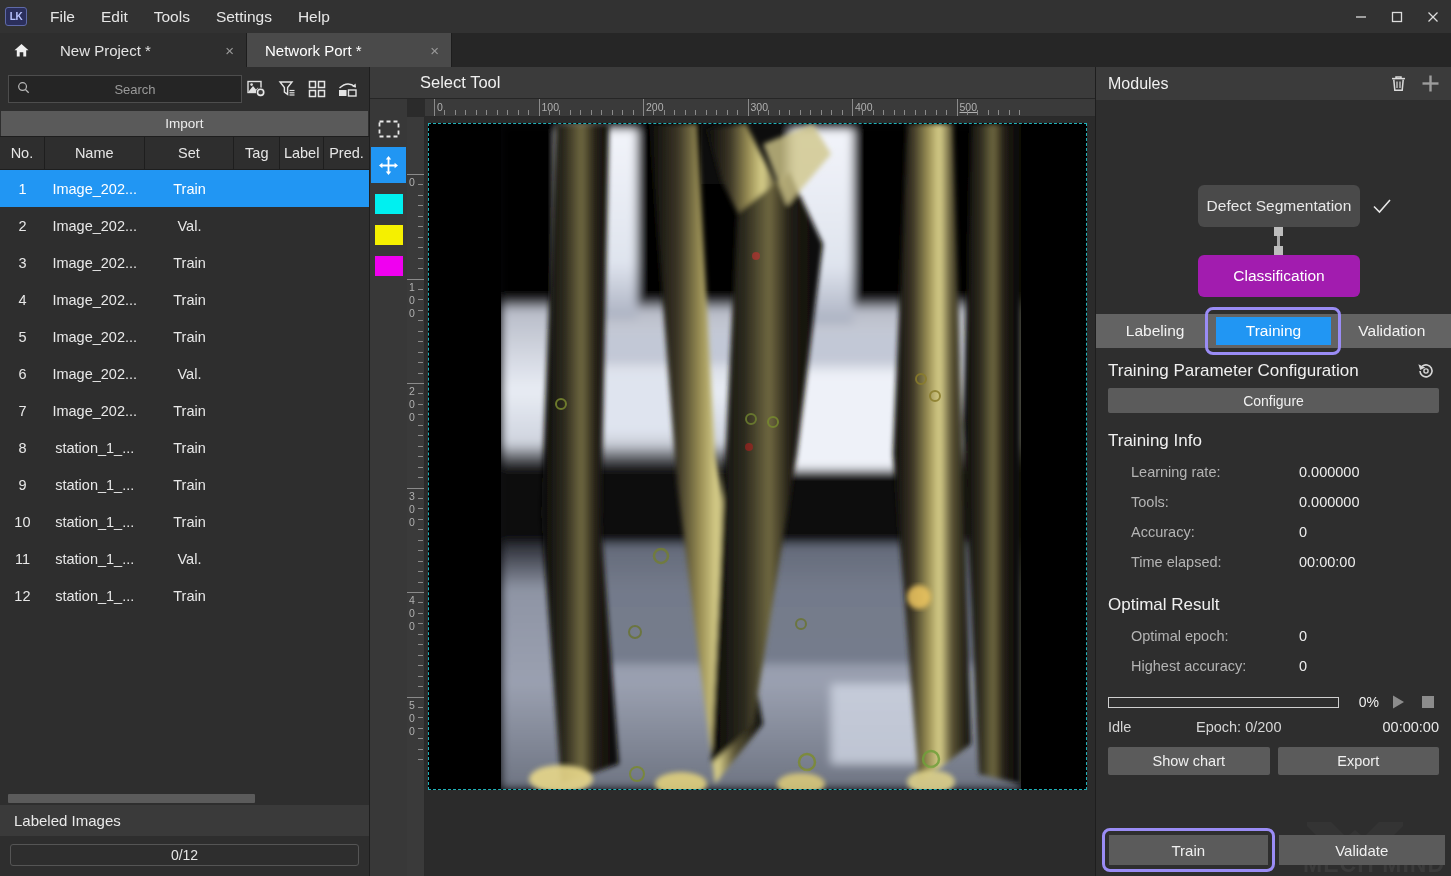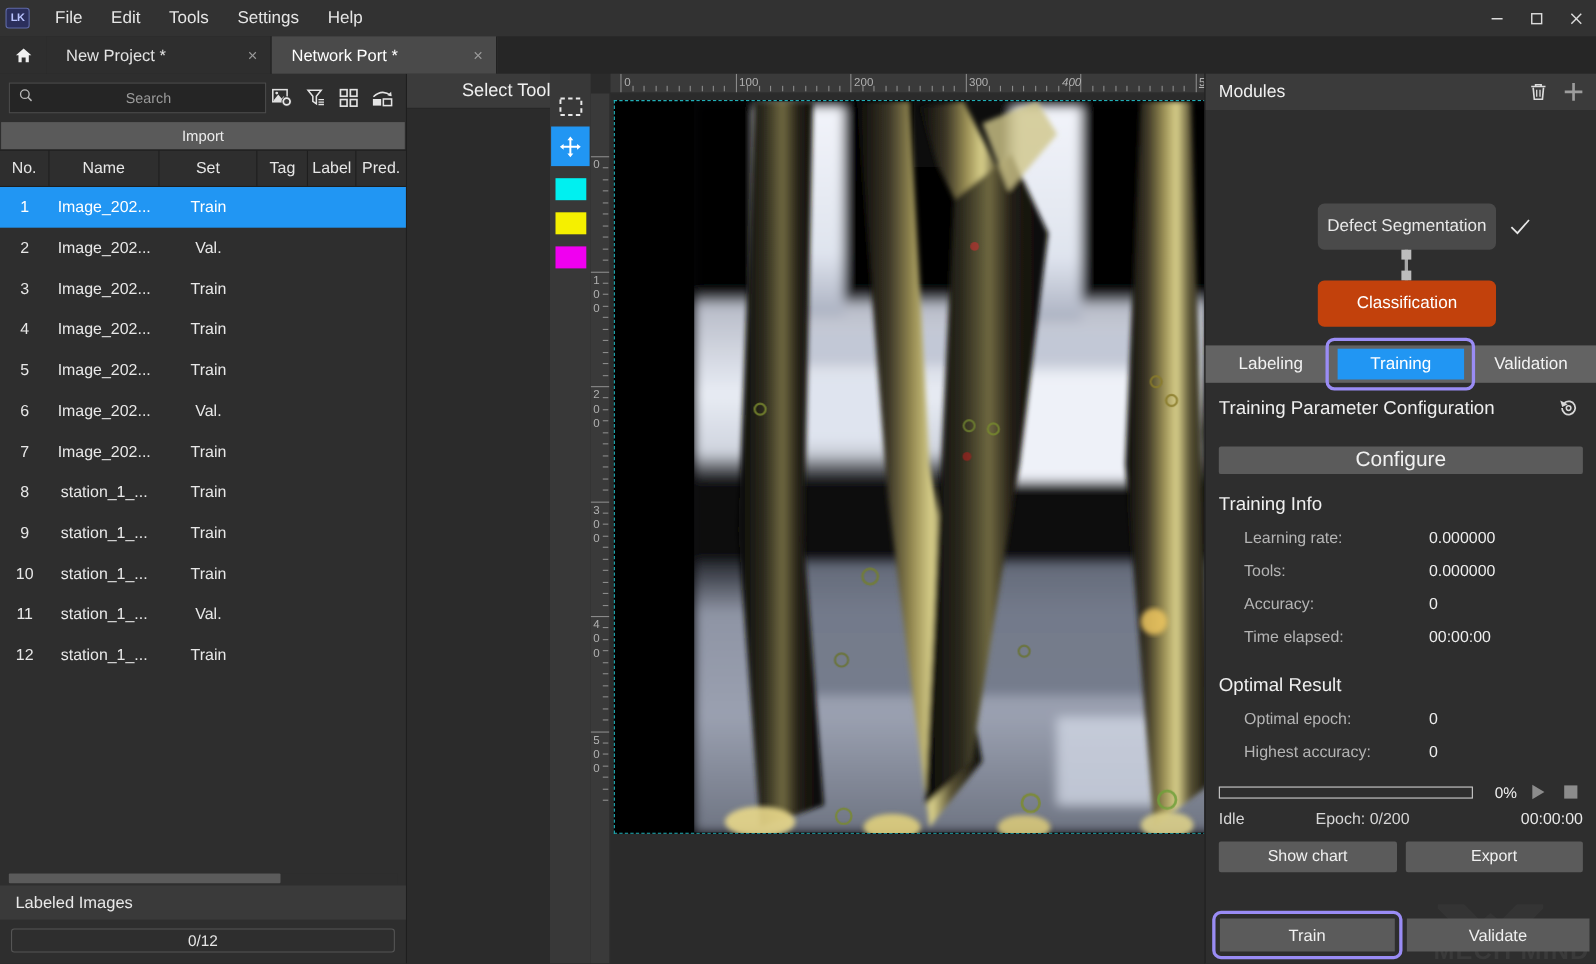--- a/index.html
+++ b/index.html
@@ -96,21 +96,21 @@
 
   .labeled-head { height: 31px; background: #3a3a3a; display: flex; align-items: center;
                   padding-left: 14px; font-size: 15px; color: #e9e9e9; }
   .labeled-val-wrap { padding: 8px 10px 10px 10px; }
   .labeled-val {
     height: 22px; border: 1px solid #555; border-radius: 3px; display: flex;
     align-items: center; justify-content: center; font-size: 14px; color: #e6e6e6;
   }
 
   
-  .center { flex: 1 1 auto; display: flex; background: #2b2b2b; min-width:0;}
+  .center { flex: 1 1 auto; display: flex; flex-direction: column; background: #2b2b2b; min-width:0;}
   .center-head { height: 32px; background: #3b3b3b; display: flex; align-items: center;
                  padding-left: 50px; font-size: 16.5px; color: #f0f0f0;
                  border-bottom: 1px solid #262626; }
   .center-body { flex: 1 1 auto; display: flex; min-height: 0; }
 
   .vtoolbar { width: 37px; background: #383838; padding-top: 12px;
               display: flex; flex-direction: column; align-items: center; gap: 0; }
   .vt-btn { width: 35px; height: 36px; display: flex; align-items: center; justify-content: center; }
   .vt-btn.active { background: #2196f3; }
   .swatch { width: 28px; height: 20px; margin-top: 11px; }
@@ -138,41 +138,41 @@
   .modules-title { font-size: 16px; color: #f0f0f0; }
   .mh-icons { display: flex; gap: 6px; align-items: center; }
   .mh-ico { width: 26px; height: 26px; display: flex; align-items: center; justify-content: center; }
 
   .graph { height: 214px; position: relative; }
   .node {
     position: absolute; border-radius: 6px; display: flex; align-items: center;
     justify-content: center; font-size: 15.5px;
   }
   .node.seg { left: 102px; top: 85px; width: 162px; height: 42px; background: #4a4a4a; color: #e8e8e8; }
-  .node.cls { left: 102px; top: 155px; width: 162px; height: 42px; background: #c2410c; color: #fff; }
+  .node.cls { left: 102px; top: 155px; width: 162px; height: 42px; background: #a21caf; color: #fff; }
   .check { position: absolute; left: 275px; top: 96px; }
   .link-line { position: absolute; left: 181px; top: 127px; width: 3px; height: 28px; background: #a8a8a8; }
   .link-dot { position: absolute; width: 9px; height: 9px; background: #bdbdbd; left: 178px; }
 
   .tabstrip { height: 34px; background: #636363; display: flex; position: relative; }
   .tstab { flex: 1 1 0; display: flex; align-items: center; justify-content: center;
            font-size: 15.5px; color: #f2f2f2; }
   .tstab.mid { position: relative; }
   .tstab.mid .inner { background: #2196f3; color: #fff; width: 115px; height: 28px;
                       display: flex; align-items: center; justify-content: center; }
   .tstab.mid .halo { position: absolute; left: 50%; transform: translateX(-50%);
                      top: -7px; width: 136px; height: 48px; border: 3px solid #9a8cf5;
                      border-radius: 8px; pointer-events:none; }
 
   .rp-scroll { flex: 1 1 auto; padding: 10px 12px 0 12px; overflow: hidden; }
   .sec-title-row { display: flex; align-items: center; justify-content: space-between; }
   .sec-title { font-size: 17px; color: #f0f0f0; }
   .configure-btn {
-    margin-top: 22px; height: 25px; background: #5b5b5b; color: #f0f0f0; display: flex;
-    align-items: center; justify-content: center; font-size: 19px; border-radius: 2px;
+    margin-top: 4px; height: 25px; background: #5b5b5b; color: #f0f0f0; display: flex;
+    align-items: center; justify-content: center; font-size: 14px; border-radius: 2px;
   }
   .sec-h2 { font-size: 17px; color: #f0f0f0; margin-top: 18px; margin-bottom: 6px; }
   .kv { display: flex; font-size: 14.5px; height: 30px; align-items: center; margin-left: 23px; }
   .kv .k { width: 168px; color: #b4b4b4; }
   .kv .v { color: #eeeeee; }
 
   .prog-row { display: flex; align-items: center; margin-top: 10px; gap: 8px; }
   .prog-track { flex: 1 1 auto; height: 11px; border: 1px solid #cfcfcf; background: #2e2e2e; }
   .prog-fill { height: 100%; width: 0%; background: #2196f3; }
   .prog-pct { font-size: 14px; color: #f0f0f0; width: 32px; text-align: right; }
@@ -483,21 +483,21 @@
               <div class="tick" style="left: 332.95px; width: 1px; height: 5px; top: 11px;"></div>
               <div class="tick" style="left: 343.4px; width: 1px; height: 5px; top: 11px;"></div>
               <div class="tick" style="left: 353.85px; width: 1px; height: 5px; top: 11px;"></div>
               <div class="tick" style="left: 364.3px; width: 1px; height: 5px; top: 11px;"></div>
               <div class="tick" style="left: 374.75px; width: 1px; height: 5px; top: 11px;"></div>
               <div class="tick" style="left: 385.2px; width: 1px; height: 5px; top: 11px;"></div>
               <div class="tick" style="left: 395.65px; width: 1px; height: 5px; top: 11px;"></div>
               <div class="tick" style="left: 406.1px; width: 1px; height: 5px; top: 11px;"></div>
               <div class="tick" style="left: 416.55px; width: 1px; height: 5px; top: 11px;"></div>
               <div class="tick" style="left: 427px; width: 1px; height: 17px; top: 0px;"></div>
-              <div class="rlabel" style="left: 410px; top: 2px; font-style: italic;">400</div>
+              <div class="rlabel" style="left: 430px; top: 2px;">400</div>
               <div class="tick" style="left: 437.45px; width: 1px; height: 5px; top: 11px;"></div>
               <div class="tick" style="left: 447.9px; width: 1px; height: 5px; top: 11px;"></div>
               <div class="tick" style="left: 458.35px; width: 1px; height: 5px; top: 11px;"></div>
               <div class="tick" style="left: 468.8px; width: 1px; height: 5px; top: 11px;"></div>
               <div class="tick" style="left: 479.25px; width: 1px; height: 5px; top: 11px;"></div>
               <div class="tick" style="left: 489.7px; width: 1px; height: 5px; top: 11px;"></div>
               <div class="tick" style="left: 500.15px; width: 1px; height: 5px; top: 11px;"></div>
               <div class="tick" style="left: 510.6px; width: 1px; height: 5px; top: 11px;"></div>
               <div class="tick" style="left: 521.05px; width: 1px; height: 5px; top: 11px;"></div>
               <div class="tick" style="left: 531.5px; width: 1px; height: 17px; top: 0px;"></div>

